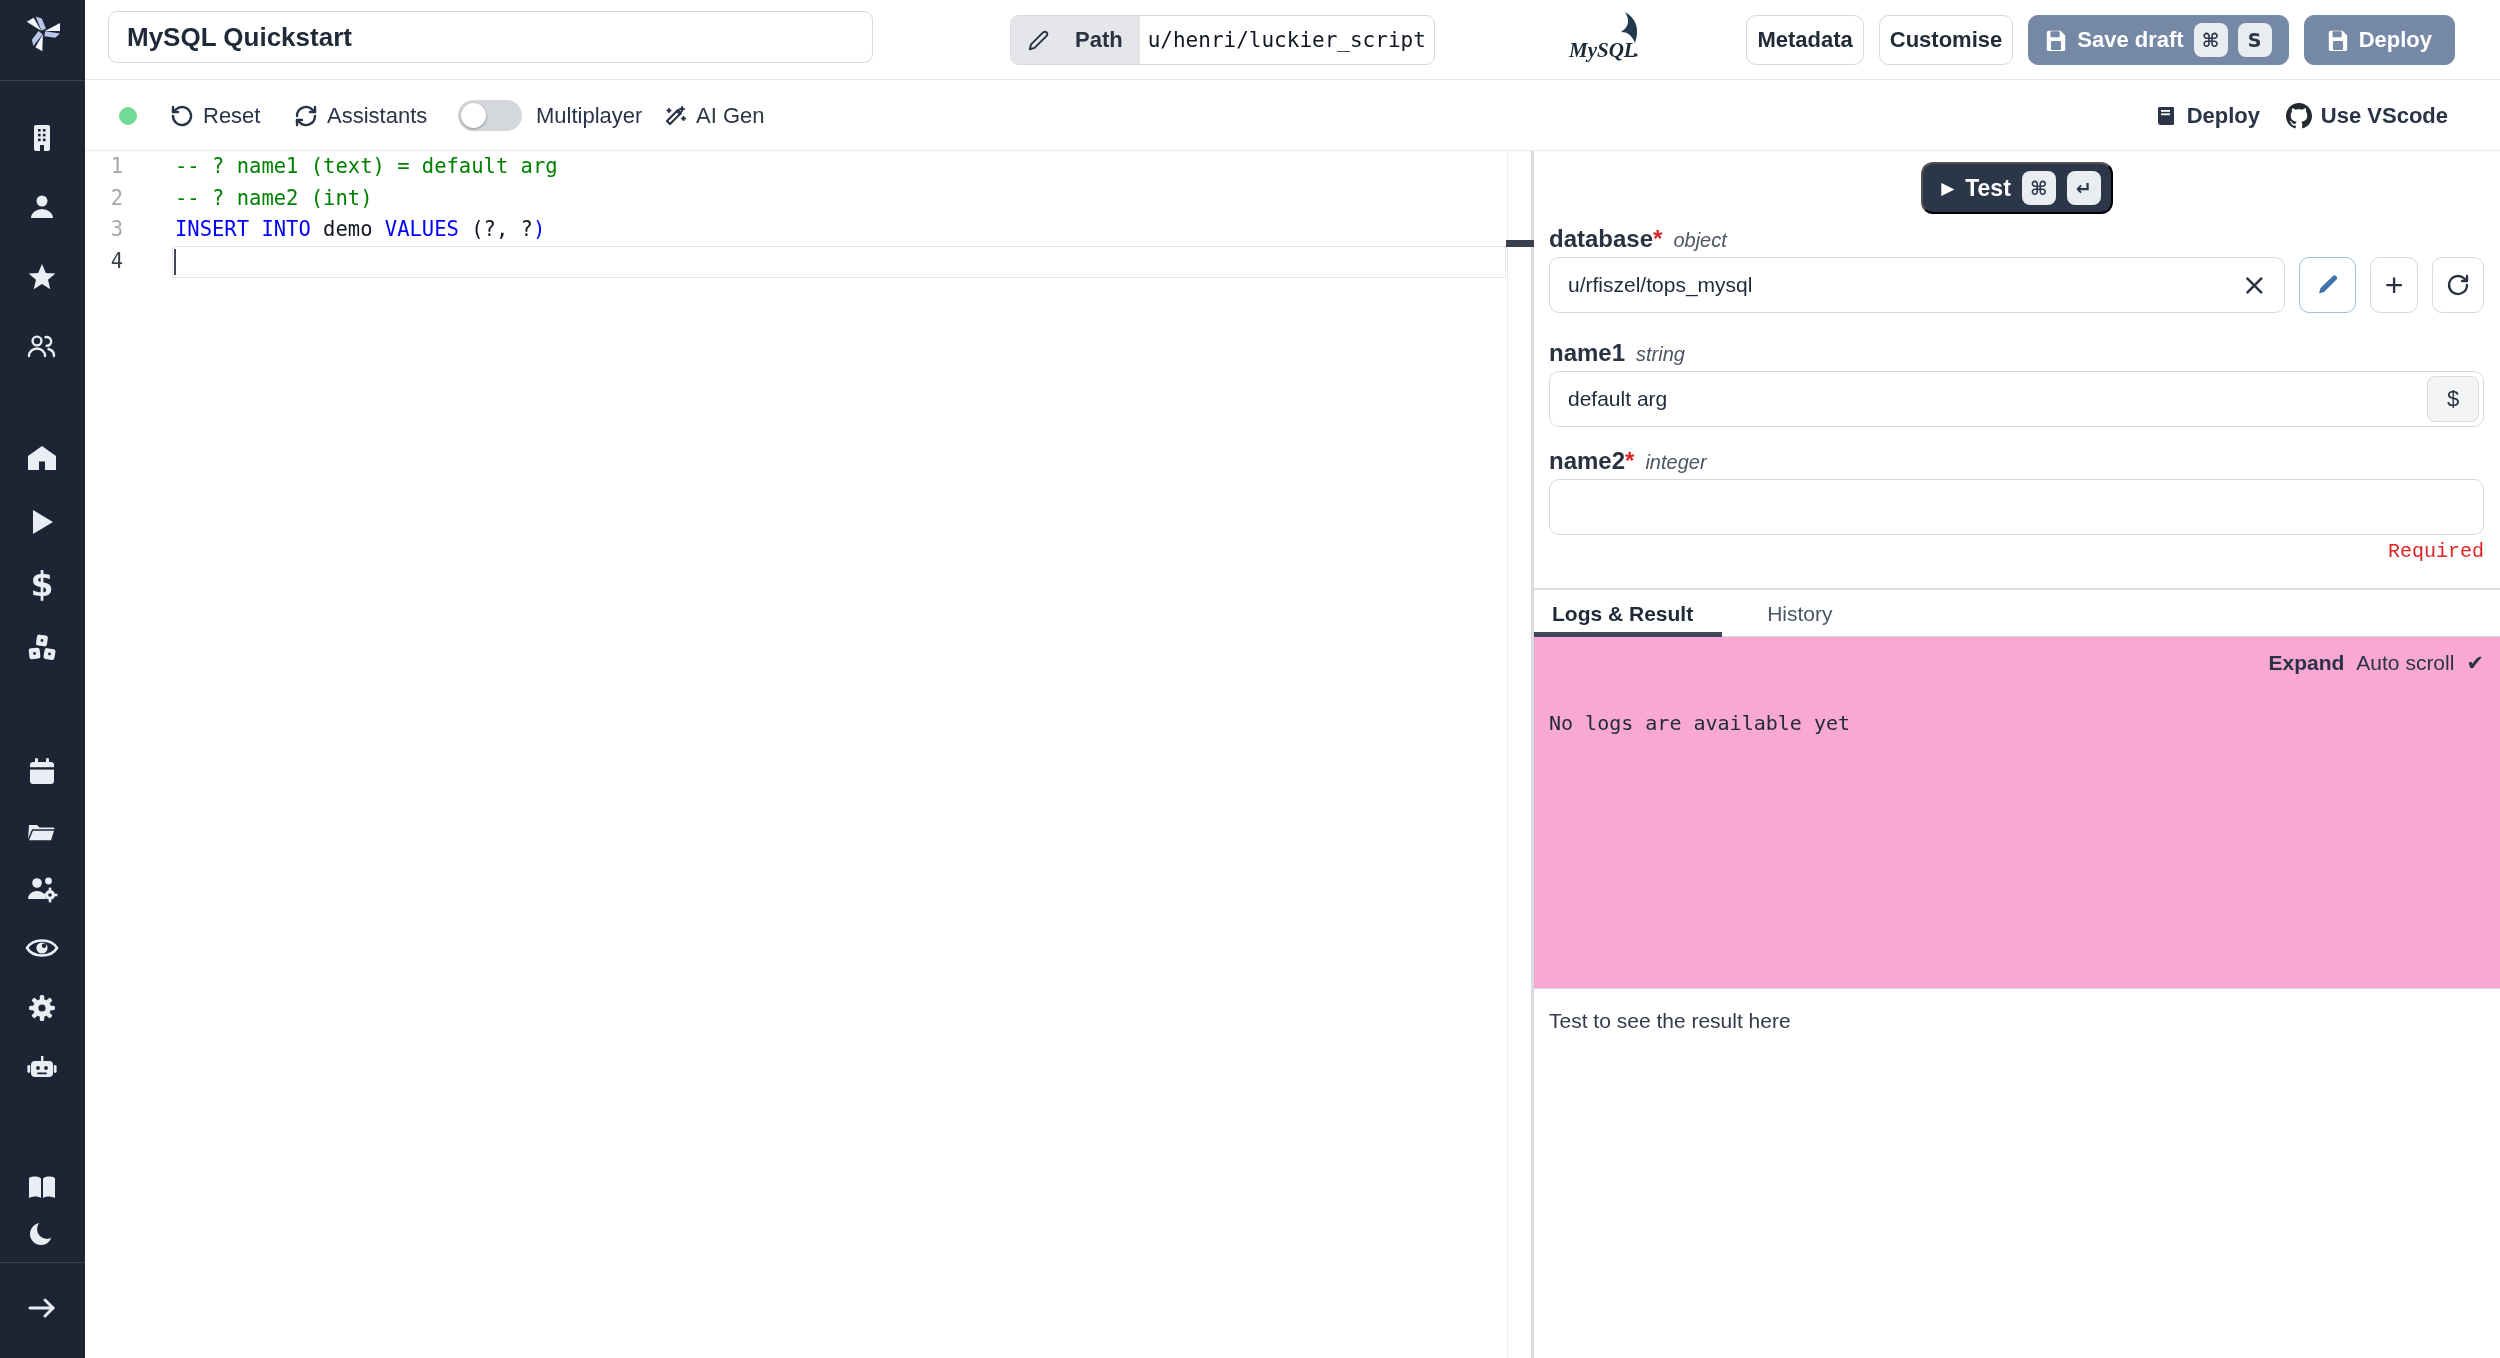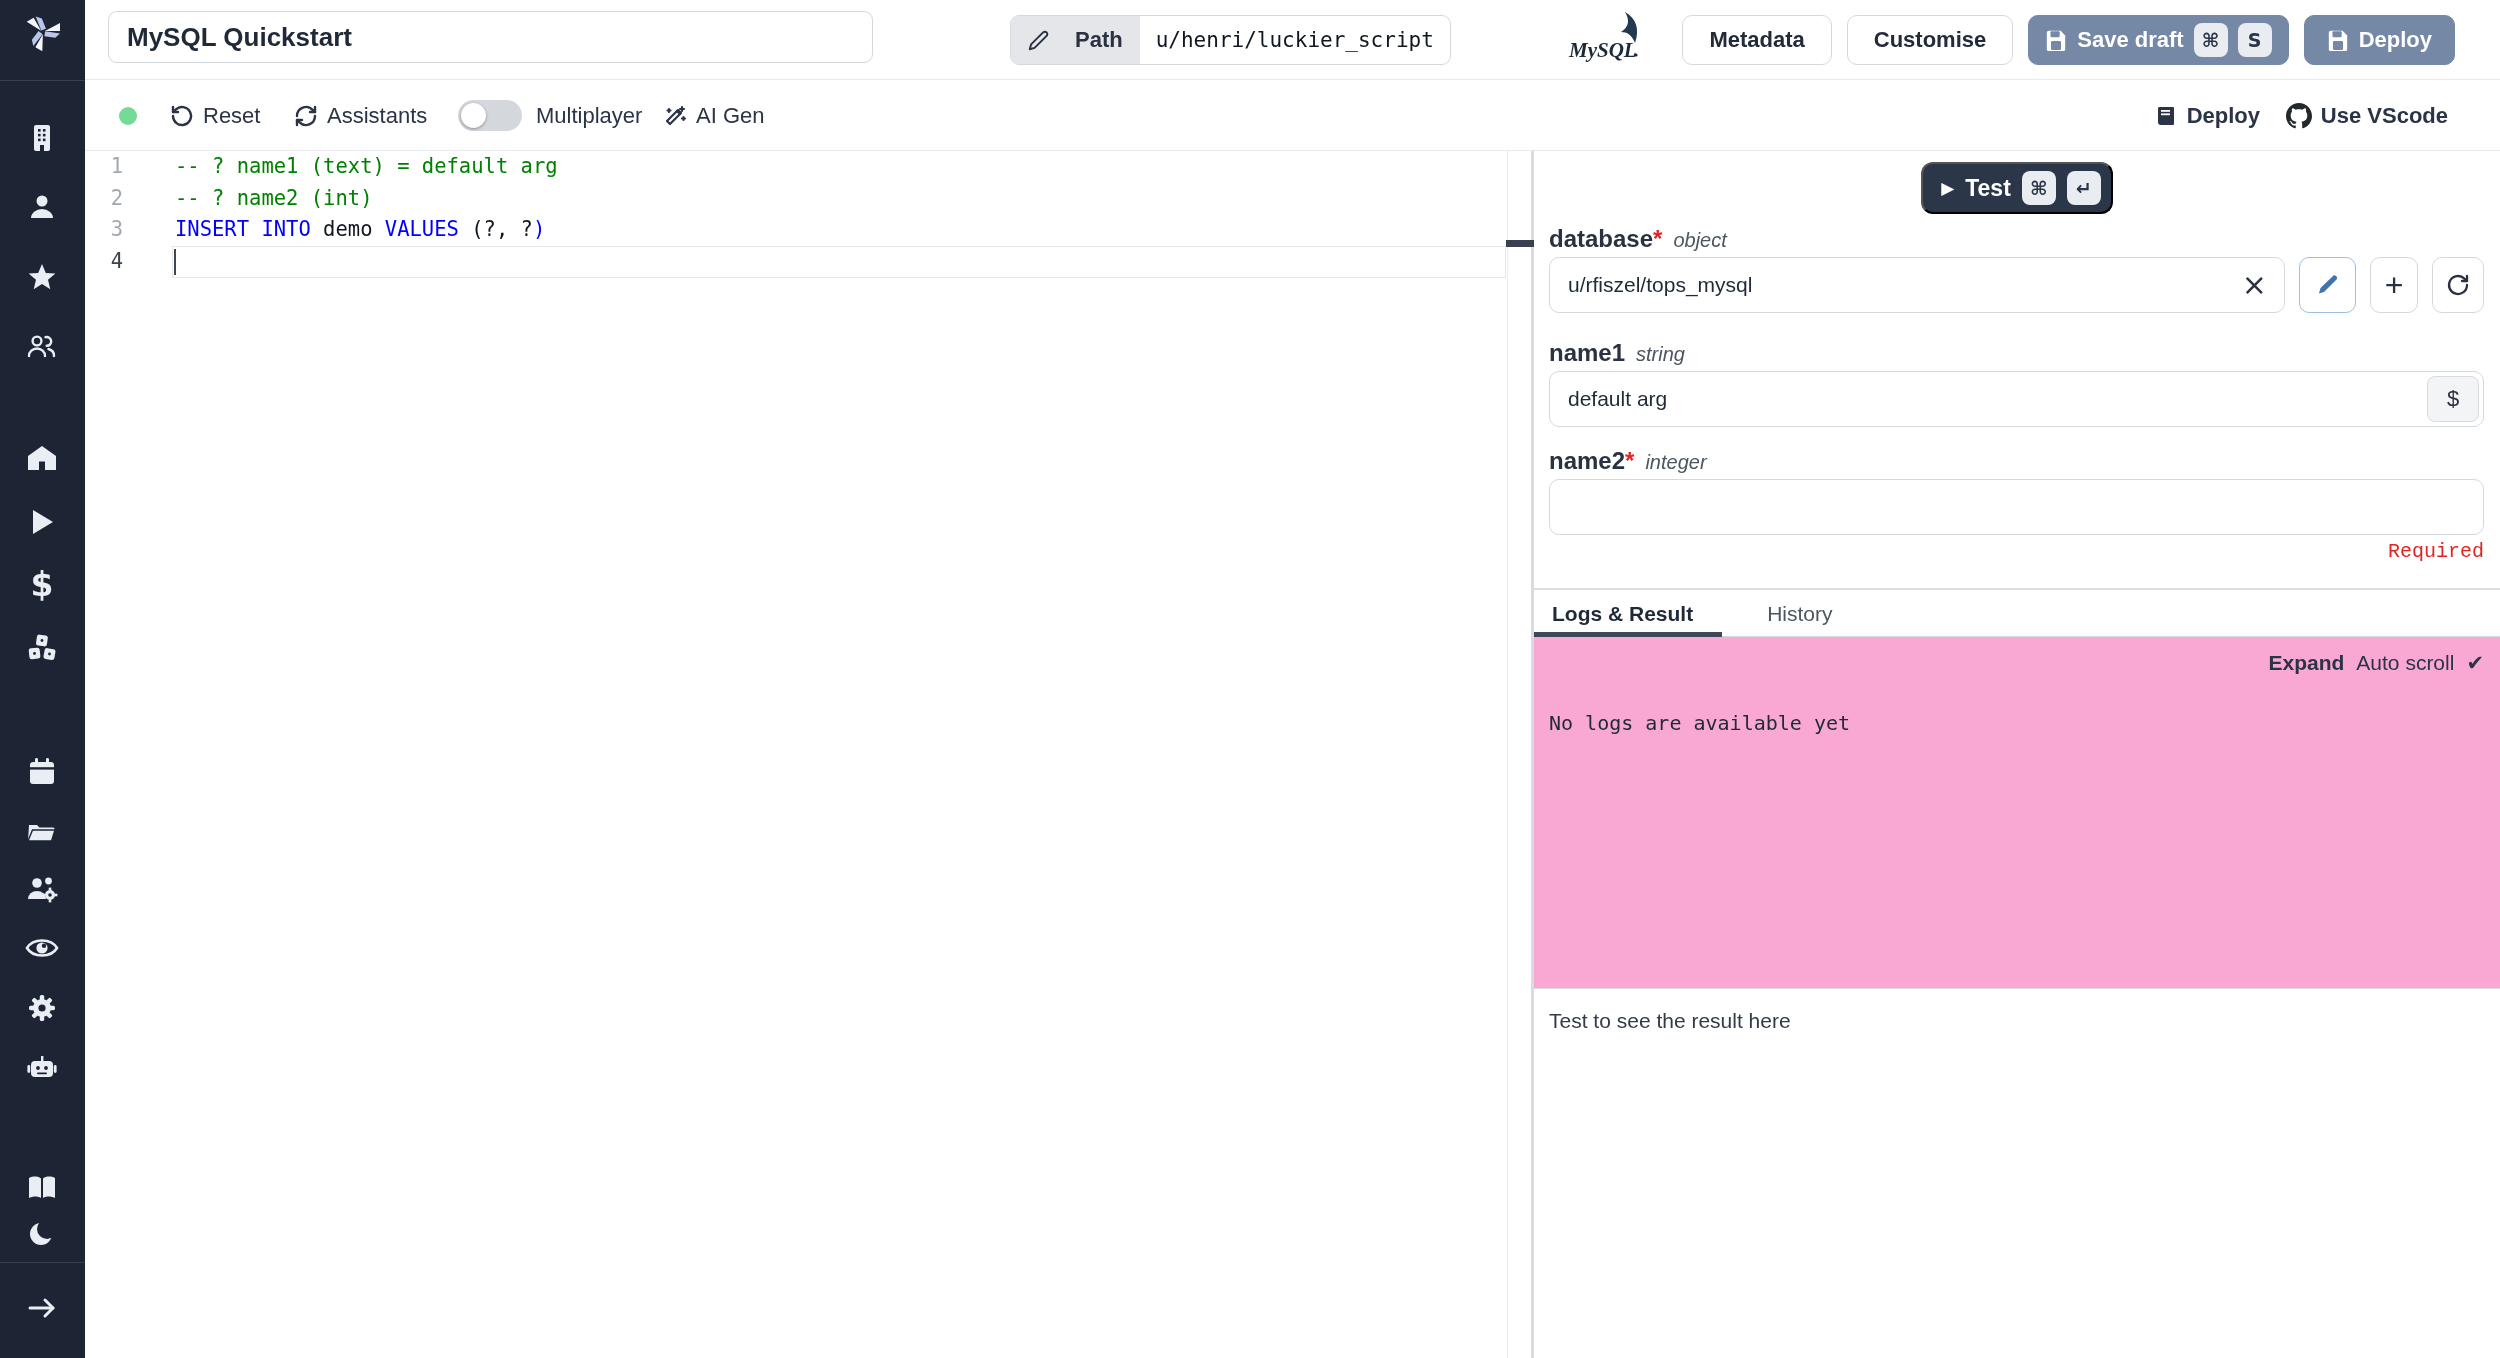--- a/index.html
+++ b/index.html
@@ -19,27 +19,27 @@
   
   .topbar{position:absolute;left:85px;top:0;width:2415px;height:80px;background:#fff;
           border-bottom:1px solid #e7e9ec;}
   .title-input{position:absolute;left:23px;top:11px;width:765px;height:52px;border:1px solid #d5d8dd;
           border-radius:9px;font-family:"Liberation Sans",sans-serif;font-size:26px;font-weight:700;
           color:#1f2937;padding:0 18px;outline:none;}
   .path-chip{position:absolute;left:925px;top:15px;height:50px;border:1px solid #d5d8dd;border-radius:9px;
           display:flex;overflow:hidden;cursor:pointer;background:#fff;}
   .path-left{background:#e4e6ea;display:flex;align-items:center;gap:26px;padding:0 17px;
           font-size:22px;font-weight:700;color:#2a3140;}
-  .path-right{display:flex;align-items:center;padding:0 16px;font-family:"DejaVu Sans Mono",monospace;
+  .path-right{display:flex;align-items:center;padding:0 8px;font-family:"DejaVu Sans Mono",monospace;
           font-size:21px;color:#111722;}
   .mysql-logo{position:absolute;left:1478px;top:6px;}
   .topbar-actions{position:absolute;right:45px;top:15px;height:50px;display:flex;gap:15px;}
   .btn{height:50px;border-radius:10px;display:flex;align-items:center;gap:10px;cursor:pointer;
        font-size:22px;font-weight:700;}
-  .btn-white{background:#fff;border:1px solid #d5d8dd;color:#232a38;padding:0 26px;}
+  .btn-white{background:#fff;border:1px solid #d5d8dd;color:#232a38;padding:0 10px;}
   .btn-blue{background:#7589a7;border:1px solid #7589a7;color:#fff;padding:0 16px;}
   .kbd{min-width:34px;height:34px;border-radius:8px;background:#e9edf2;color:#2b3648;
        display:flex;align-items:center;justify-content:center;font-size:19px;font-weight:700;
        font-family:"DejaVu Sans",sans-serif;padding:0 6px;}
 
   
   .toolbar2{position:absolute;left:85px;top:80px;width:2415px;height:71px;background:#fff;
             border-bottom:1px solid #e7e9ec;}
   .t2-item{position:absolute;top:0;height:71px;display:flex;align-items:center;gap:9px;cursor:pointer;
            font-size:22px;font-weight:500;color:#2b3346;}

